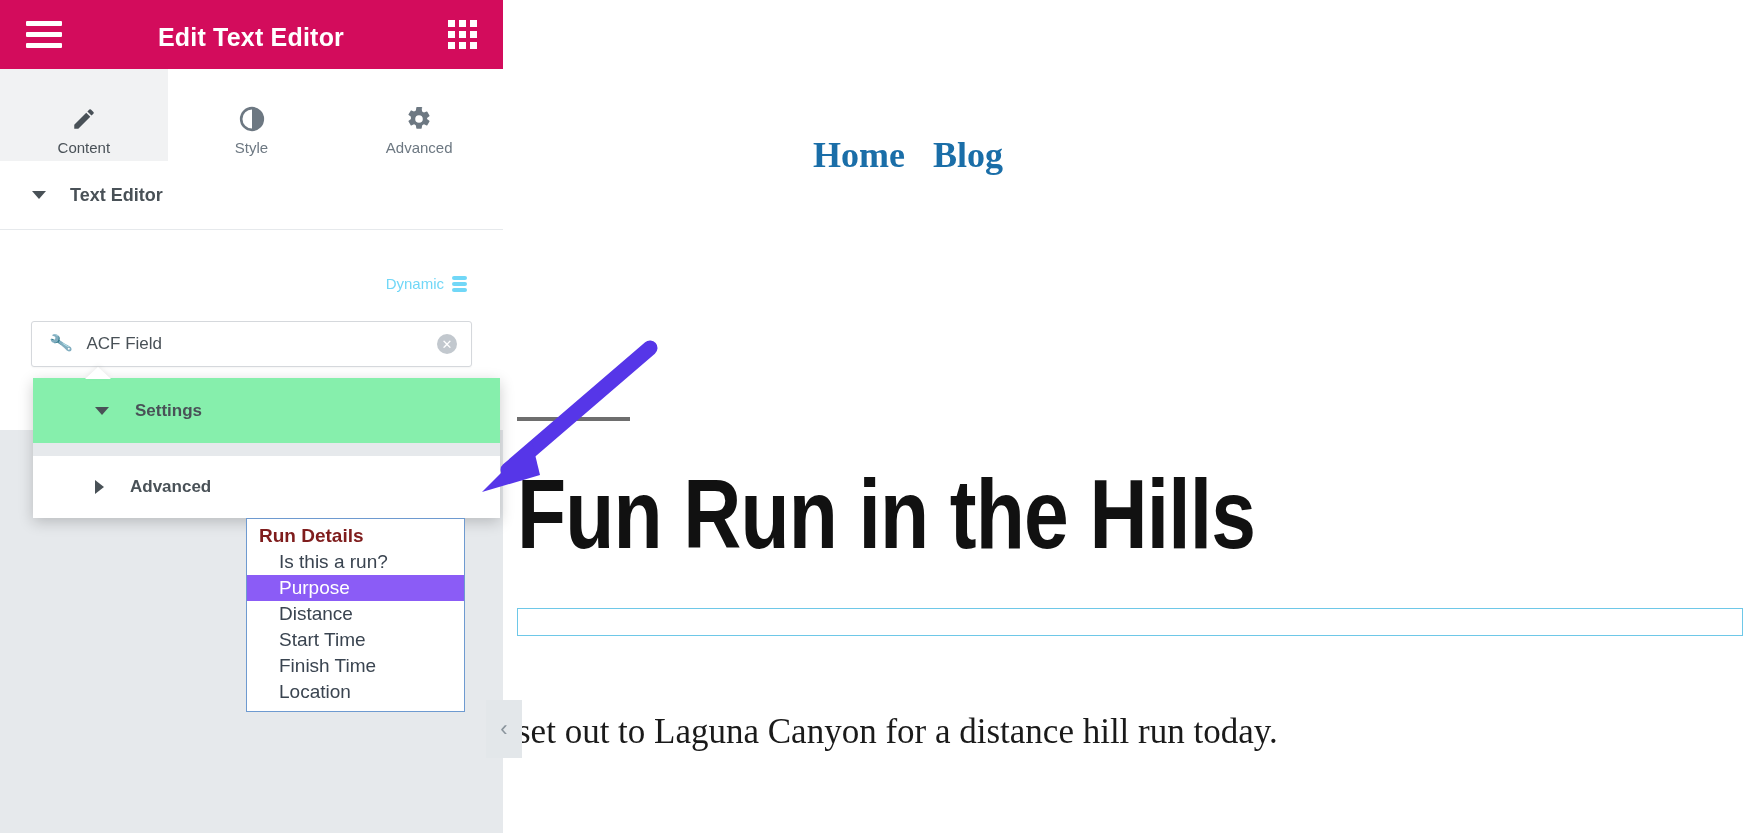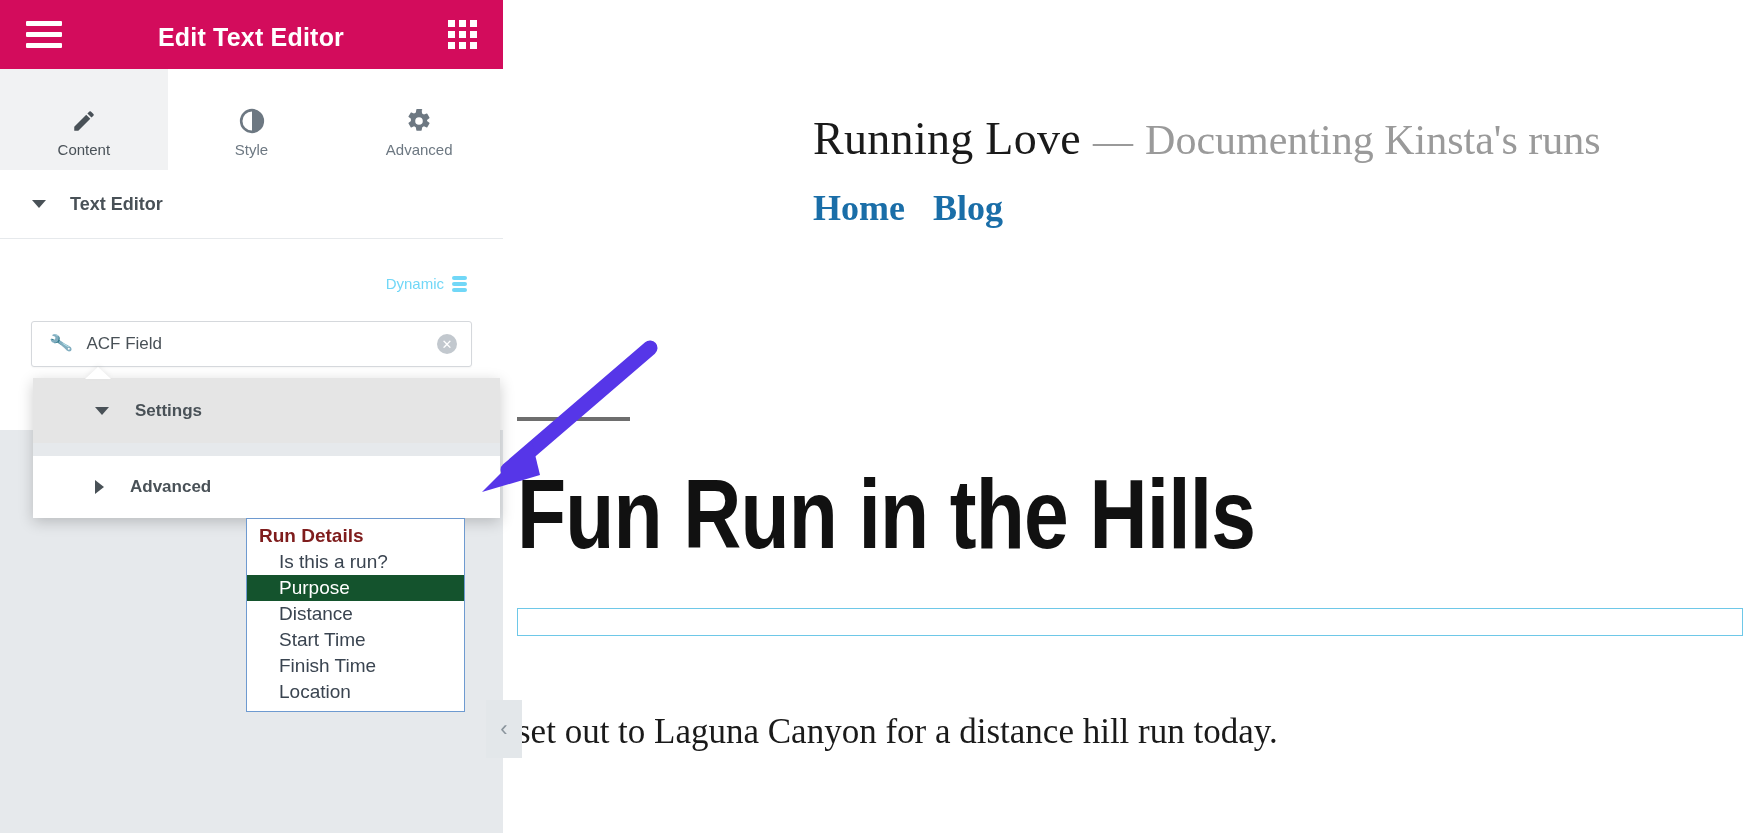--- a/index.html
+++ b/index.html
@@ -58,21 +58,21 @@
   }
   .grid-icon { display: grid; grid-template-columns: repeat(3, 7px); gap: 4px; cursor: pointer; }
   .grid-icon b { display:block; width: 7px; height: 7px; background: #fff; }
 
   .tabs {
     position: absolute;
     left: 0; top: 69px;
     width: 503px; height: 128px;
     background: #ffffff;
     display: flex;
-    border-bottom: 1px solid #ec4899;
+    border-bottom: 5px solid #ec4899;
   }
   .tab {
     flex: 1;
     display: flex;
     flex-direction: column;
     align-items: center;
     justify-content: center;
     gap: 7px;
     cursor: pointer;
     position: relative;
@@ -83,21 +83,21 @@
   .tab.active::after {
     content: "";
     position: absolute;
     left: 0; right: 0; bottom: -1px;
     height: 4px; background: #d30c5c;
   }
   .tab svg { display:block; }
 
   .section-head {
     position: absolute;
-    left: 0; top: 170px;
+    left: 0; top: 161px;
     width: 503px; height: 69px;
     display: flex; align-items: center;
     padding-left: 32px;
     gap: 24px;
     background: #fff;
     border-bottom: 1px solid #e6e9ec;
     cursor: pointer;
   }
   .section-head .caret {
     width: 0; height: 0;
@@ -143,21 +143,21 @@
     display: flex; align-items: center; justify-content: center;
     font-size: 13px; line-height: 1; cursor: pointer;
     font-family: "DejaVu Sans", sans-serif;
   }
 
   
   .popover {
     position: absolute;
     left: 33px; top: 378px;
     width: 467px;
-    background: #e5e5e5;
+    background: #86efac;
     box-shadow: 0 4px 14px rgba(0,0,0,.20);
     z-index: 25;
   }
   .popover::before {
     content: "";
     position: absolute;
     left: 52px; top: -11px;
     width: 0; height: 0;
     border-left: 13px solid transparent;
     border-right: 13px solid transparent;
@@ -234,21 +234,21 @@
     font-weight: 700;
     color: #7f1d1d;
     padding: 2px 6px 2px 12px;
   }
   .opt {
     padding: 2px 6px 2px 32px;
     color: #3a4450;
     cursor: pointer;
     white-space: nowrap;
   }
-  .opt.selected { background: #14532d; color: #ffffff; }
+  .opt.selected { background: #8b5cf6; color: #ffffff; }
 
   
   .preview {
     position: absolute;
     left: 503px; top: 0;
     width: 1240px; height: 833px;
     background: #ffffff;
     overflow: hidden;
   }
   .site-header {
@@ -352,23 +352,20 @@
   }
 </style>
 </head>
 <body>
 
 <div id="root">
 
   <div class="preview">
 
     <div class="site-header">
-      <div class="site-title-wrap">
-        <span class="site-title">Running Love</span><span class="site-dash">—</span><span class="site-tagline">Documenting Kinsta's runs</span>
-      </div>
       <div class="site-nav">
         <a>Home</a>
         <a>Blog</a>
       </div>
     </div>
 
     <div class="hr-line"></div>
 
     <div class="post-title">Fun Run in the Hills</div>
 

